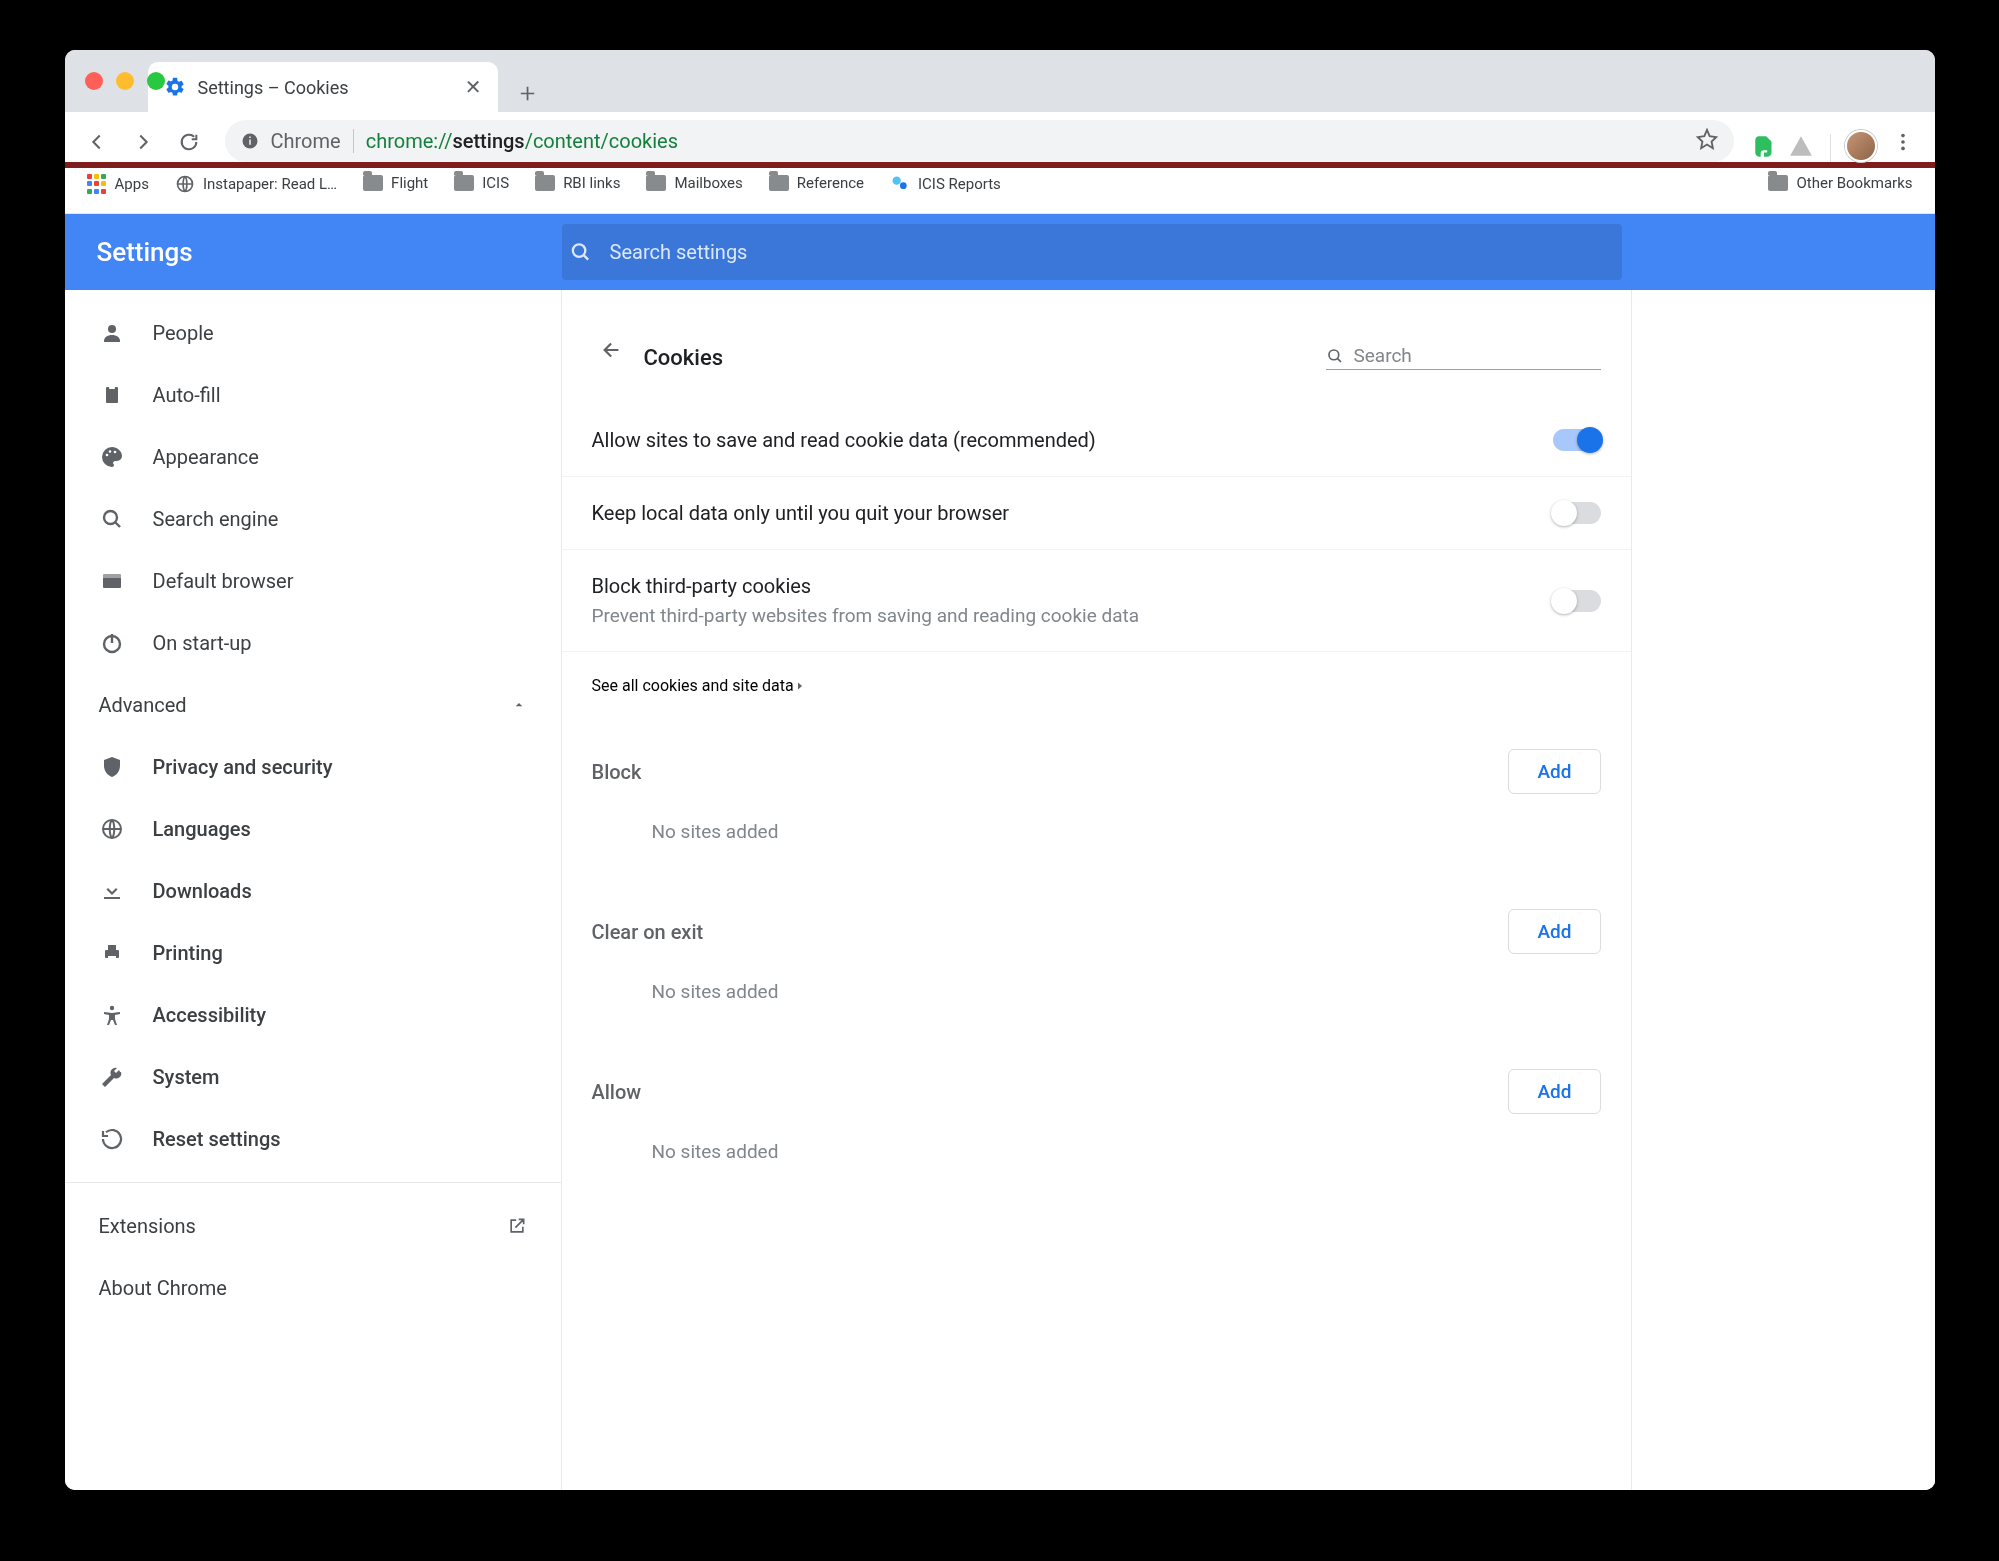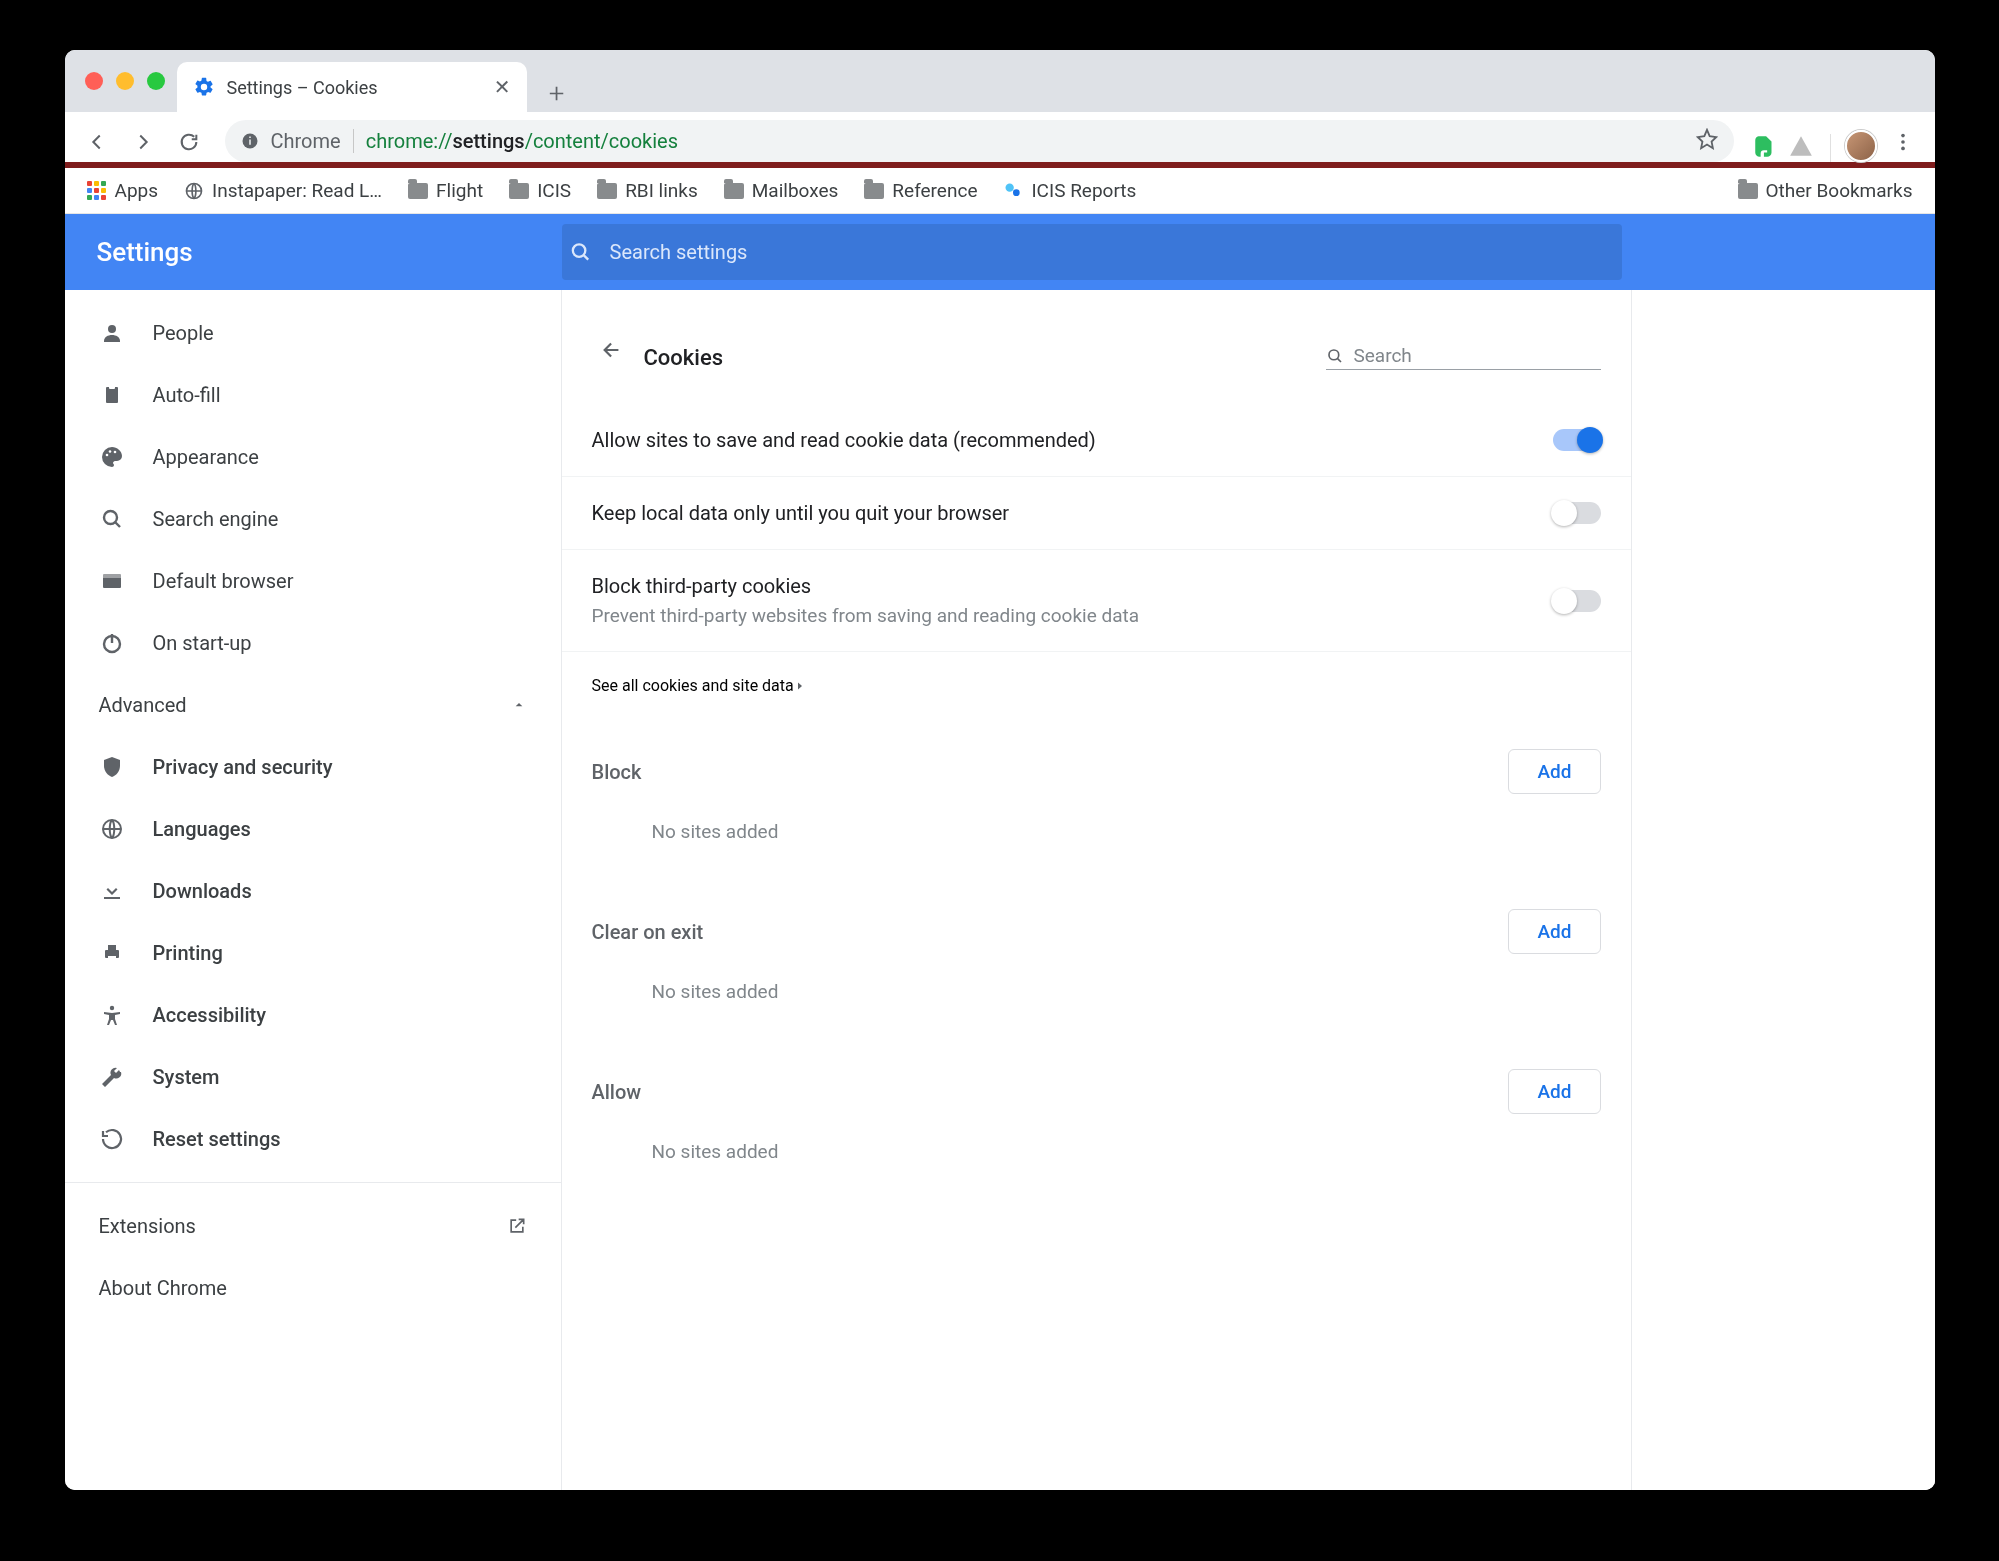--- a/index.html
+++ b/index.html
@@ -4,21 +4,21 @@
 <style>
 * { box-sizing: border-box; margin: 0; padding: 0; font-family: -apple-system, BlinkMacSystemFont, "Segoe UI", Roboto, Arial, sans-serif; }
 body { background: #000; width: 1999px; height: 1561px; display: flex; align-items: flex-start; justify-content: center; padding-top: 50px; }
 .window { width: 1870px; height: 1440px; background: #fff; border-radius: 10px; overflow: hidden; box-shadow: 0 20px 60px rgba(0,0,0,.5); display: flex; flex-direction: column; }
 
 
 .titlebar { background: #dee1e6; height: 62px; display: flex; align-items: flex-end; position: relative; }
 .traffic-lights { position: absolute; left: 20px; top: 50%; transform: translateY(-50%); display: flex; gap: 13px; }
 .tl { width: 18px; height: 18px; border-radius: 50%; }
 .tl.red{background:#ff5f57}.tl.yellow{background:#ffbd2e}.tl.green{background:#28c940}
-.tabs { display: flex; align-items: flex-end; margin-left: 112px; height: 100%; }
+.tabs { display: flex; align-items: flex-end; margin-left: 83px; height: 100%; }
 .tab { background: #fff; height: 50px; width: 350px; border-top-left-radius: 10px; border-top-right-radius: 10px; display: flex; align-items: center; padding: 0 16px; gap: 12px; font-size: 18px; color: #3c4043; }
 .tab .fav { width: 22px; height: 22px; }
 .tab .close { margin-left: auto; color: #5f6368; font-size: 20px; cursor: pointer; }
 .newtab { width: 40px; height: 40px; display: flex; align-items: center; justify-content: center; color: #5f6368; font-size: 26px; margin-left: 10px; cursor: pointer; }
 
 
 .toolbar { background: #fff; height: 56px; display: flex; align-items: flex-end; padding: 0 12px; border-bottom: 6px solid #7f1d1d; gap: 6px; }
 .navicon { width: 40px; height: 40px; border-radius: 50%; display: flex; align-items: center; justify-content: center; color: #5f6368; cursor: pointer; }
 .navicon svg{width:22px;height:22px}
 .omnibox { flex: 1; background: #f1f3f4; border-radius: 28px; height: 42px; display: flex; align-items: center; padding: 0 16px; color: #5f6368; font-size: 20px; gap: 12px; margin: 0 10px; }
@@ -26,21 +26,21 @@
 .omnibox .chrome-label{color:#5f6368}
 .omnibox .sep{width:1px;height:24px;background:#c7c7c7}
 .omnibox .url-bold{color:#202124;font-weight:500}
 .omnibox .url-rest{color:#15803d}
 .omnibox .star{margin-left:auto}
 .ext-icon{width:30px;height:30px;border-radius:50%;display:flex;align-items:center;justify-content:center}
 .avatar{width:32px;height:32px;border-radius:50%;background:linear-gradient(135deg,#c79675,#8d6348);border:2px solid #fff;box-shadow:0 0 0 1px #ccc}
 .vsep{width:1px;height:28px;background:#e0e0e0;margin:0 8px}
 
 
-.bookmarks { background:#fff; height:46px; border-bottom:1px solid #e6e6e6; display:flex; align-items:center; padding:0 14px; gap:10px; font-size:19px; color:#3c4043;}
+.bookmarks { background:#fff; height:46px; border-bottom:1px solid #e6e6e6; display:flex; align-items:flex-start; padding:0 14px; gap:10px; font-size:15px; color:#3c4043;}
 .bm-item{display:flex;align-items:center;gap:8px;padding:6px 8px;border-radius:4px;cursor:pointer;white-space:nowrap}
 .bm-folder{width:20px;height:16px;background:#888b8d;border-radius:2px;position:relative}
 .bm-folder::before{content:"";position:absolute;top:-4px;left:0;width:9px;height:4px;background:#888b8d;border-radius:2px 2px 0 0}
 .apps-icon{width:20px;height:20px;display:grid;grid-template-columns:repeat(3,1fr);grid-template-rows:repeat(3,1fr);gap:2px}
 .apps-icon span{width:5px;height:5px;border-radius:1px}
 .bm-spacer{flex:1}
 
 
 .blue-header{background:#4285f4;height:76px;display:flex;align-items:center;padding-left:32px;color:#fff}
 .blue-header .title{font-size:26px;font-weight:500;width:465px}

